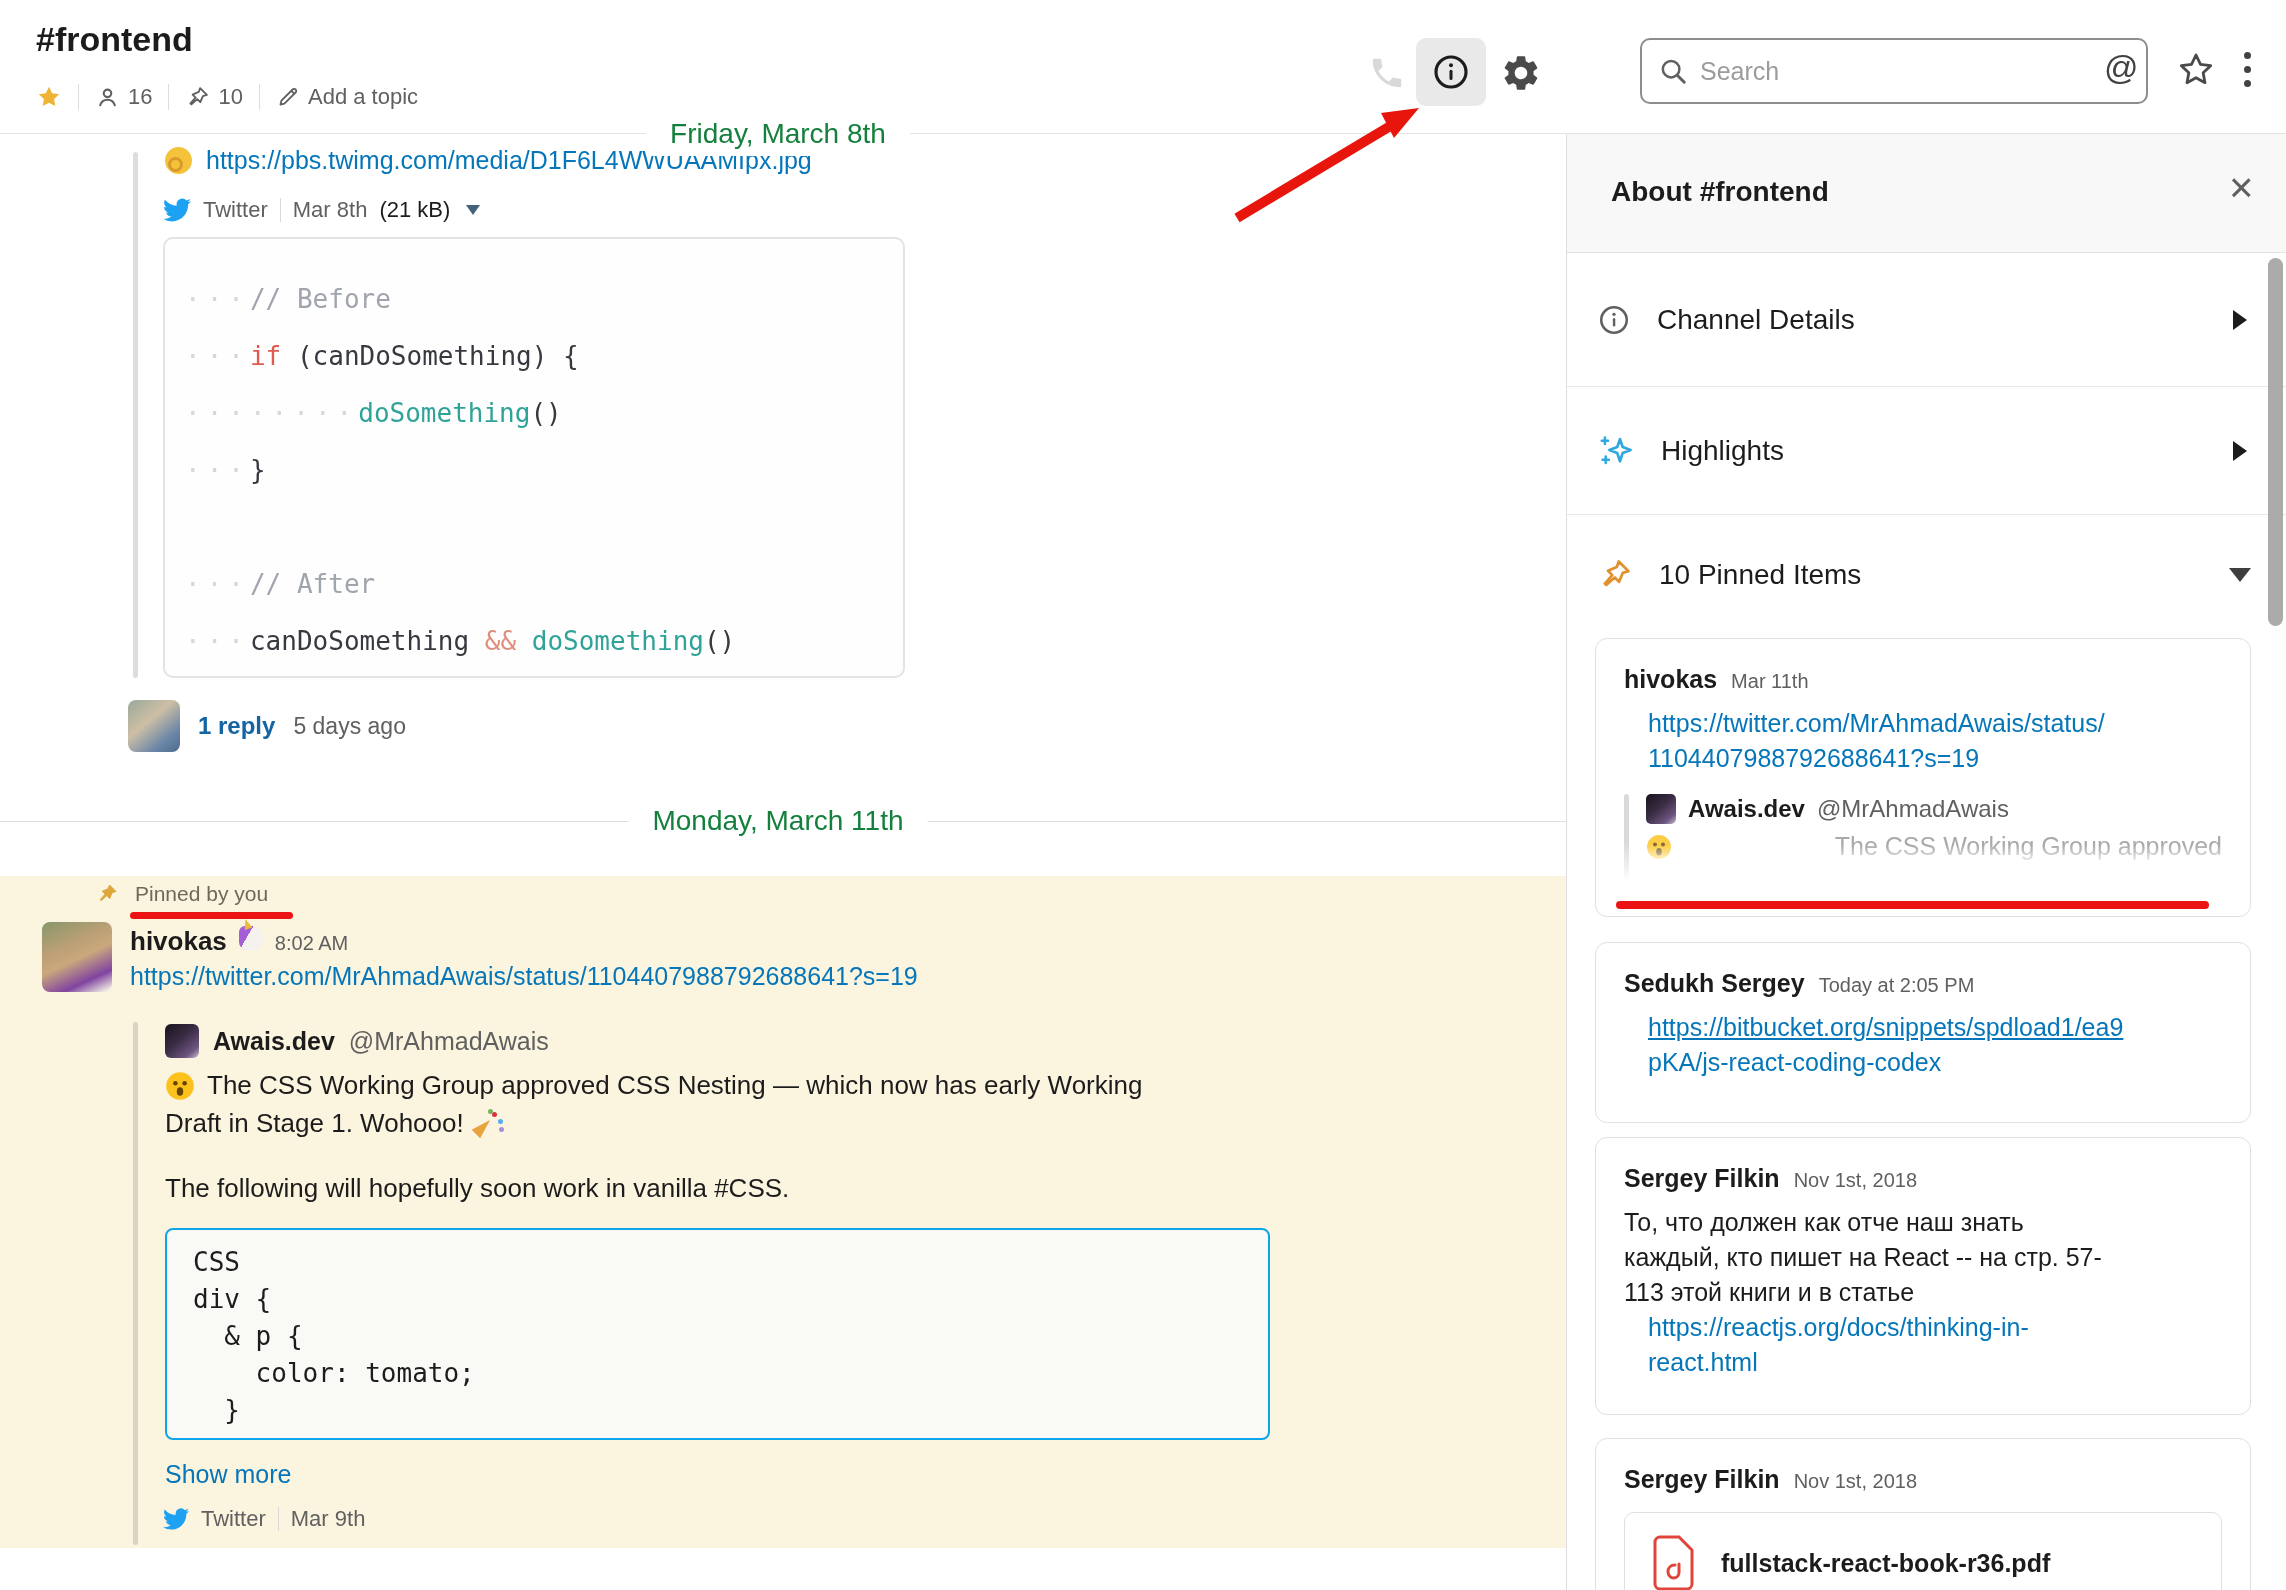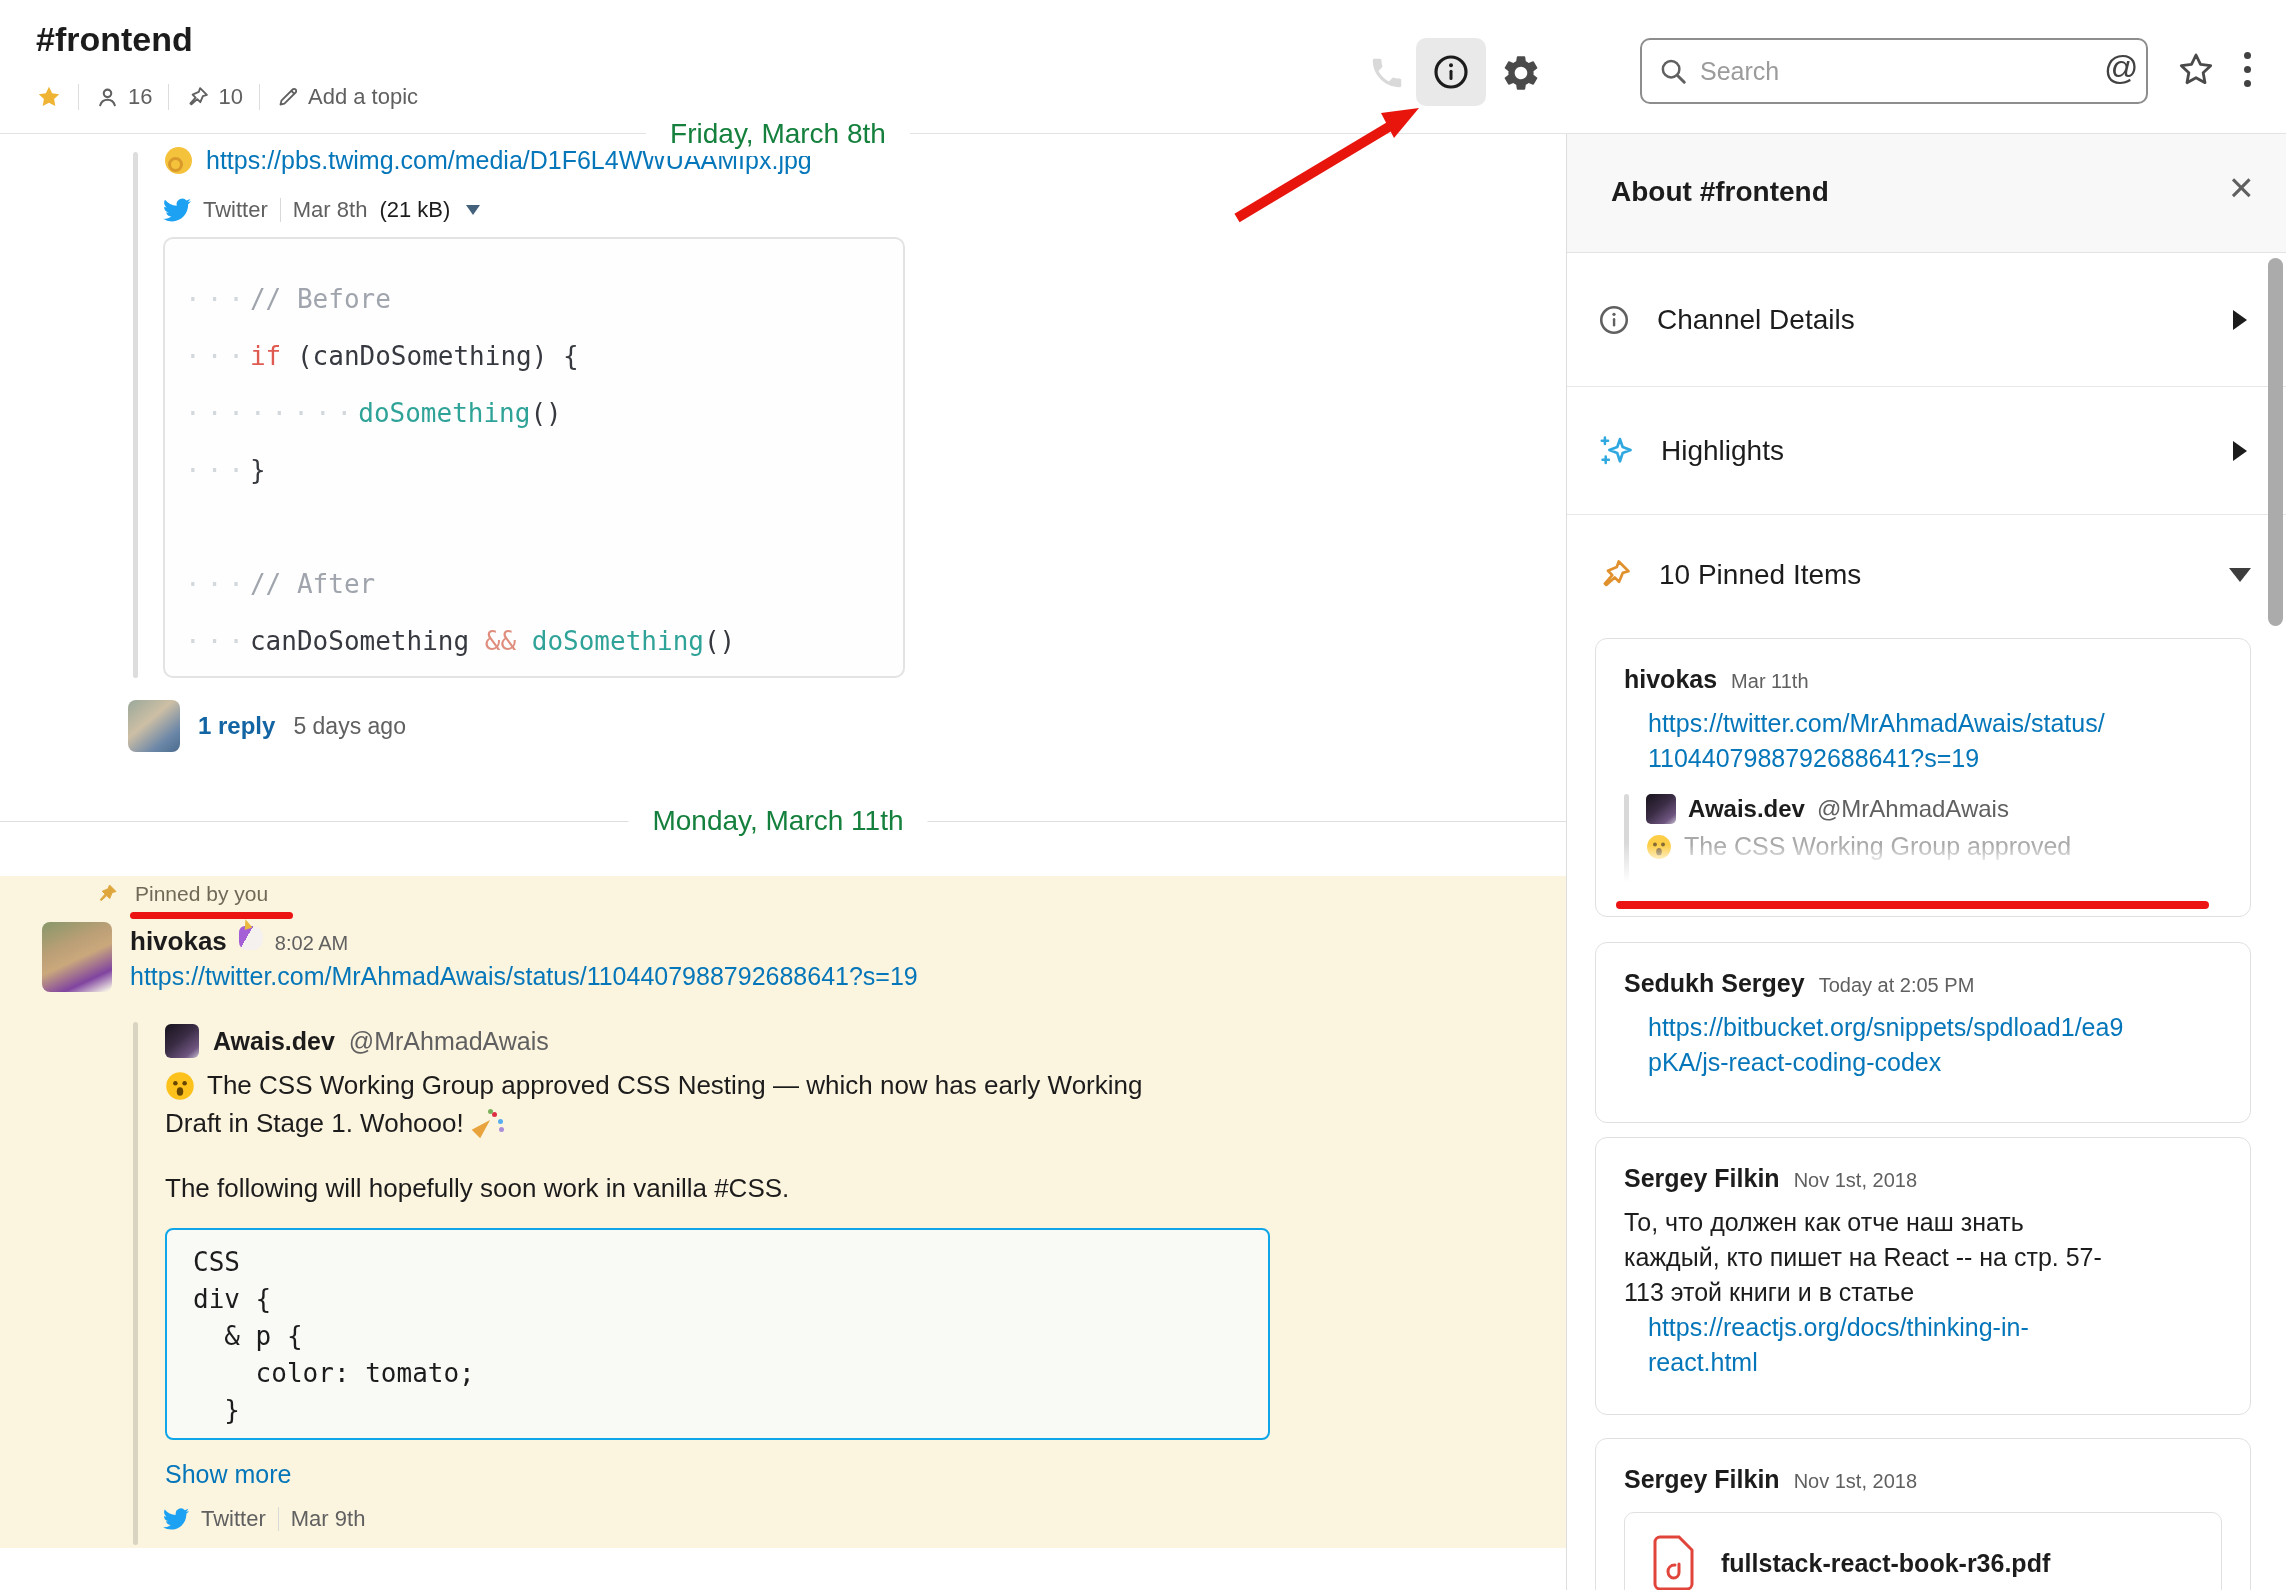--- a/index.html
+++ b/index.html
@@ -85,21 +85,21 @@
   .sb-scrollbar { position:absolute; left:701px; top:124px; width:15px; height:368px; background:#ababab; border-radius:8px; }
 
   .card { position:absolute; left:28px; width:656px; background:#fff; border:1px solid #e0e0e0; border-radius:12px; padding:26px 28px; }
   .card-head { display:flex; align-items:baseline; gap:14px; }
   .card-user { font-size:25px; font-weight:bold; color:#1d1c1d; }
   .card-date { font-size:20px; color:#616061; }
   .card-link { font-size:25px; color:#0576b9; line-height:35px;margin-left:24px; }
   .card-text { font-size:25px; color:#1d1c1d; line-height:35px; }
   .q-fade-bar { position:absolute; left:28px; top:155px; width:5px; height:88px; background:linear-gradient(#d9d9d9 55%, rgba(217,217,217,0)); border-radius:3px; }
   .q-preview { display:flex; align-items:center; gap:12px; font-size:25px; color:#a9a9a9;
-               -webkit-mask-image:linear-gradient(#000 45%, rgba(0,0,0,.25)); mask-image:linear-gradient(#000 45%, rgba(0,0,0,.25)); }
+               -webkit-mask-image:linear-gradient(#000 45%, rgba(0,0,0,.25)); mask-image:linear-gradient(#000 45%, rgba(0,0,0,.25));justify-content:space-between; }
   .file-box { display:flex; align-items:center; gap:24px; border:1px solid #e0e0e0; border-radius:10px; padding:22px 26px; margin-top:18px; }
   .file-name { font-size:25px; font-weight:bold; color:#1d1c1d; }
 
   
   .e-ok { position:relative; display:inline-block; width:27px; height:27px; border-radius:50%; background:#f5c23c; }
   .e-ok::after { content:""; position:absolute; left:3px; bottom:2px; width:9px; height:9px; border:3px solid #d99a2b; border-radius:50%; }
   .e-unicorn { position:relative; display:inline-block; width:24px; height:24px; border-radius:6px 10px 10px 8px; background:linear-gradient(120deg,#a55fd6 0 38%, #f4f1ee 38%); }
   .e-unicorn::after { content:""; position:absolute; left:4px; top:-7px; width:0; height:0; border-left:4px solid transparent; border-right:4px solid transparent; border-bottom:10px solid #e9b83c; transform:rotate(-18deg); }
   .e-party { display:inline-block; position:relative; width:28px; height:28px; }
   .e-party i { position:absolute; left:1px; bottom:1px; width:0; height:0; border-left:6px solid transparent; border-right:6px solid transparent; border-bottom:20px solid #e8a33d; transform:rotate(45deg); }
@@ -358,21 +358,21 @@
         <span>The CSS Working Group approved</span>
       </div>
     </div>
     <div class="red-underline annotation" style="left:49px; top:767px; width:593px; height:8px;"></div>
 
     <div class="card" style="top:808px; height:181px;">
       <div class="card-head">
         <span class="card-user">Sedukh Sergey</span>
         <span class="card-date">Today at 2:05 PM</span>
       </div>
-      <div class="card-link" style="margin-top:12px;">https://bitbucket.org/snippets/spdload1/ea9</div>
+      <div class="card-link" style="margin-top:12px;text-decoration:underline;">https://bitbucket.org/snippets/spdload1/ea9</div>
       <div class="card-link">pKA/js-react-coding-codex</div>
     </div>
 
     <div class="card" style="top:1003px; height:278px;">
       <div class="card-head">
         <span class="card-user">Sergey Filkin</span>
         <span class="card-date">Nov 1st, 2018</span>
       </div>
       <div class="card-text" style="margin-top:12px;">То, что должен как отче наш знать</div>
       <div class="card-text">каждый, кто пишет на React -- на стр. 57-</div>

